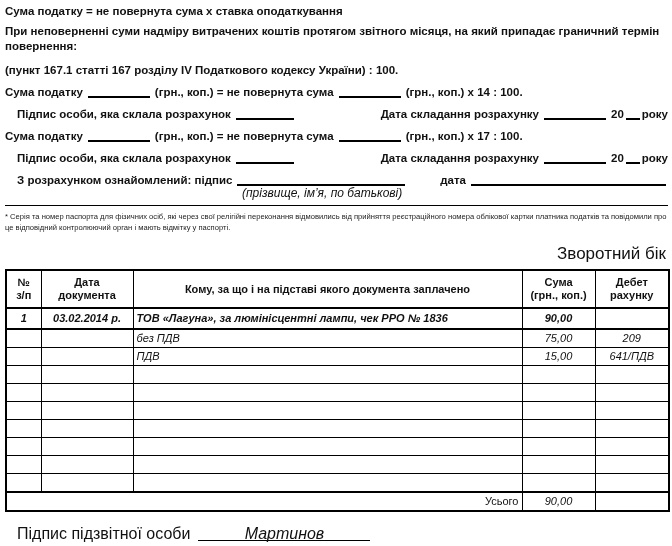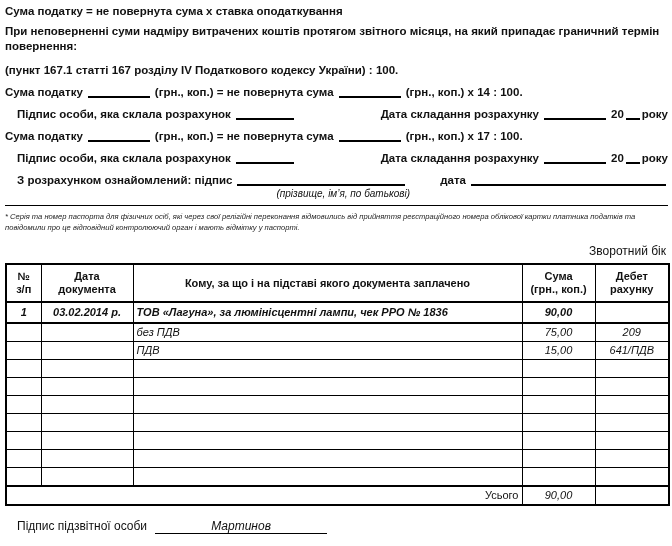--- a/index.html
+++ b/index.html
@@ -14,30 +14,30 @@
   .tline{line-height:15px;margin:0 0 5px;}
   .intro{margin-bottom:9px;}
   .flexline{display:flex;justify-content:space-between;align-items:baseline;padding-left:12px;}
   .blank{
     display:inline-block;border-bottom:2px solid #000;height:11px;
     position:relative;top:2px;margin:0 5px;
   }
   .w62{width:62px;} .w58{width:58px;} .w14{width:14px;margin:0 2px;}
   .w168{width:168px;} .w195{width:195px;margin-right:2px;}
   .caption{
-    font-weight:normal;font-style:italic;font-size:10px;
-    margin:1px 0 6px 237px;width:168px;text-align:right;line-height:9px;
+    font-weight:normal;font-style:italic;font-size:12px;
+    margin:1px 0 6px 237px;width:168px;text-align:left;line-height:9px;
   }
   
   .divider{border:none;border-top:1px solid #000;margin:7px 0 5px;}
   .footnote{
-    font-size:7.6px;font-style:italic;line-height:11px;margin:0;color:#222;
+    font-size:7.6px;line-height:11px;margin:0;color:#222;
   }
   .reverse{
-    text-align:right;font-size:12px;margin:11px 2px 5px 0;font-weight:normal;
+    text-align:right;font-size:17px;margin:11px 2px 5px 0;font-weight:normal;
   }
   
   table.exp{
     border-collapse:collapse;width:663px;table-layout:fixed;
     font-size:11px;
   }
   table.exp,table.exp th,table.exp td{border:1px solid #000;}
   table.exp{border-width:2px;}
   table.exp th{
     font-weight:bold;white-space:pre-line;text-align:center;
@@ -45,21 +45,21 @@
     border-bottom-width:2px;
   }
   table.exp td{height:17px;padding:0 3px;line-height:13px;}
   td.c{text-align:center;} td.l{text-align:left;padding-left:6px;}
   td.r{text-align:right;padding-right:7px;}
   tr.row-main td{font-weight:bold;font-style:italic;border-bottom-width:2px;height:19px;}
   tr.row-italic td{font-style:italic;}
   tr.row-total td{border-top-width:2px;}
   .italic{font-style:italic;}
   
-  .footer{margin-top:13px;font-size:12px;}
+  .footer{margin-top:13px;font-size:16px;}
   .sig-blank{
     display:inline-block;width:172px;border-bottom:1px solid #000;
     text-align:center;margin-left:8px;font-style:italic;line-height:13px;
   }
   .u{border-bottom:1px solid #000;padding:0 3px;}
   .footer-right span{display:inline-block;}
 </style>
 </head>
 <body>
 

